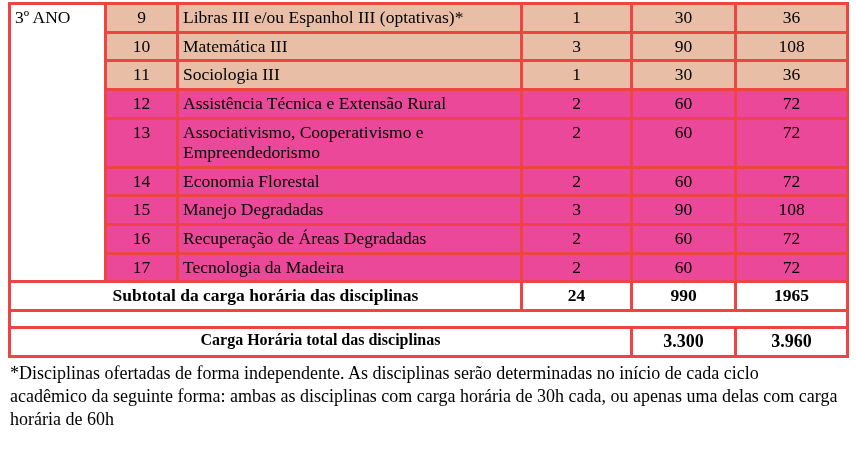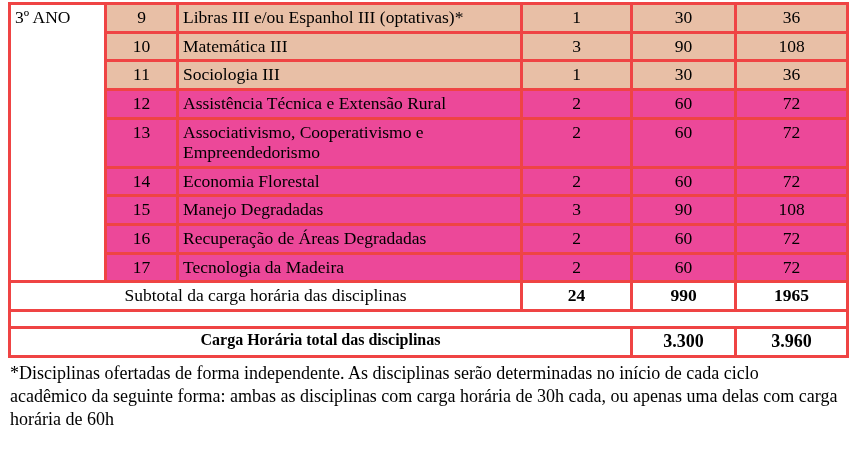--- a/index.html
+++ b/index.html
@@ -55,21 +55,21 @@
   }
   .center {
     text-align: center;
   }
   .salmon { background: #e8bfa6; }
   .yellow { background: #ec4899; margin-left: 8px; }
   .white  { background: #ffffff; }
 
   .subtotal-label {
     text-align: center;
-    font-weight: normal;
+    font-weight: bold;
   }
   .subtotal-val {
     text-align: center;
     font-weight: bold;
   }
   .spacer-row td {
     height: 9px;
     padding: 0;
     background: #ffffff;
   }

